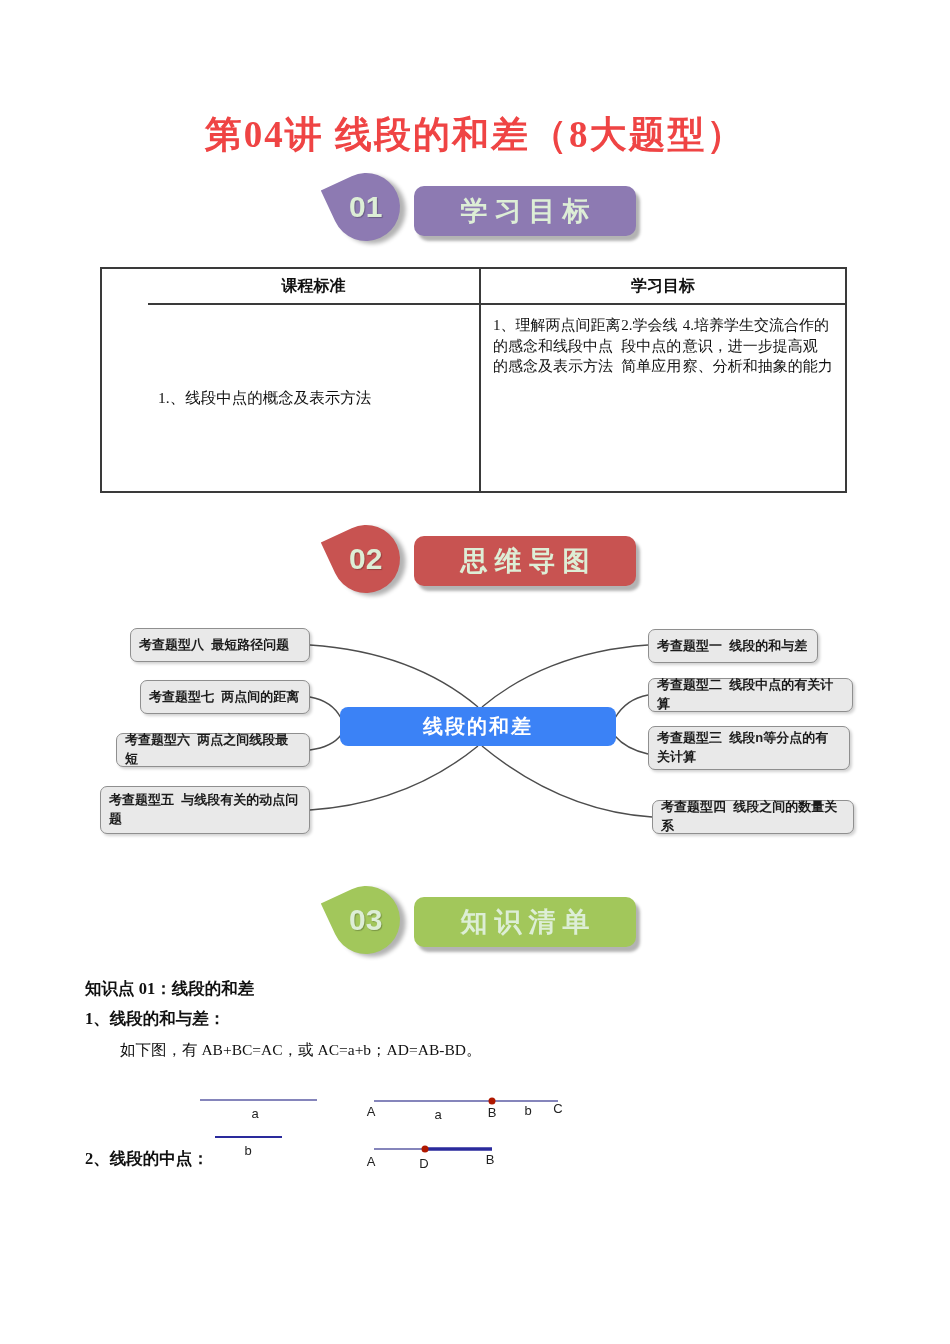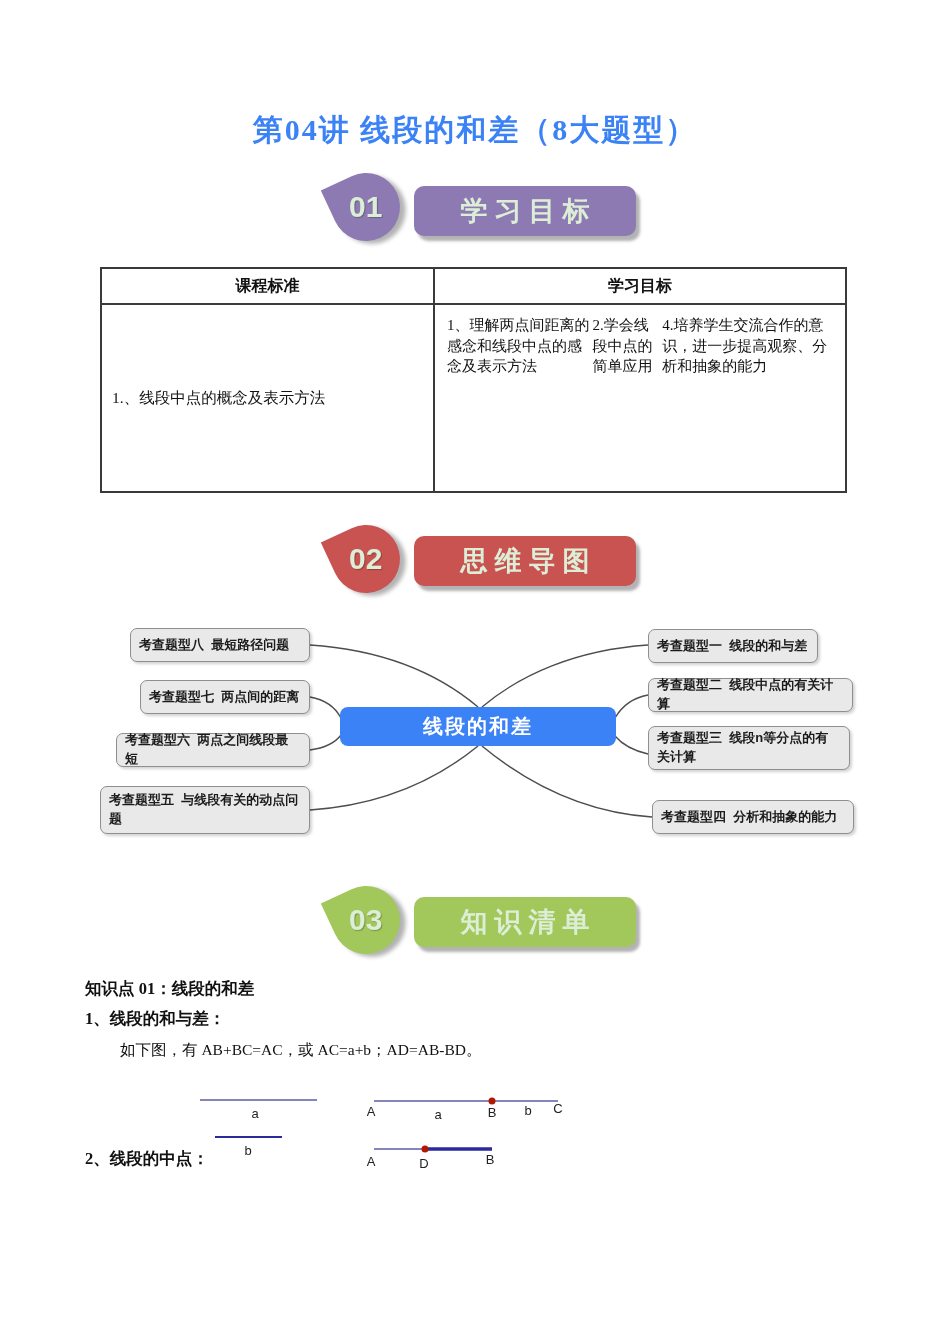--- a/index.html
+++ b/index.html
@@ -5,22 +5,22 @@
   * { margin:0; padding:0; box-sizing:border-box; }
   html,body { background:#ffffff; }
   body {
     width:950px; height:1344px; position:relative;
     font-family:"Liberation Serif", serif; color:#111;
   }
 
   
   .page-title {
     position:absolute; left:0; top:110px; width:950px;
-    text-align:center; font-size:30px; font-weight:bold;
-    letter-spacing:2px; color:#3b82f6;
+    text-align:center; font-size:37px; font-weight:bold;
+    letter-spacing:2px; color:#ef4444;
   }
 
   
   .sec { position:absolute; left:0; width:950px; height:90px; }
   .teardrop {
     position:absolute; left:332px; width:68px; height:68px;
     border-radius:0 50% 50% 50%;
     transform:rotate(-25deg);
     box-shadow:4px 5px 4px #b3b3b3;
     display:flex; align-items:center; justify-content:center;
@@ -40,21 +40,21 @@
     letter-spacing:7px; text-indent:7px;
     box-shadow:4px 5px 3px #b3b3b3;
   }
   .purple-bg { background:#8d7ab2; }
   .red-bg    { background:#c85351; }
   .green-bg  { background:#a2c75b; }
 
   
   .tbl {
     position:absolute; left:100px; top:267px; width:747px;
-    border:2px solid #3a3a3a; background:#fff;
+    border:2px solid #3a3a3a; background:#fff;padding-left:46px;
   }
   .tbl-row { display:flex; }
   .tbl-head { border-bottom:2px solid #3a3a3a; }
   .cell-l { width:333px; border-right:2px solid #3a3a3a; }
   .cell-r { flex:1; }
   .th {
     text-align:center; font-weight:bold; font-size:16px;
     padding:7px 0 6px 0;
   }
   .tbl-body { min-height:186px; }
@@ -154,21 +154,21 @@
   <div class="mm-node" style="left:130px; top:13px;  width:180px; height:34px;">考查题型八  最短路径问题</div>
   <div class="mm-node" style="left:140px; top:65px;  width:170px; height:34px;">考查题型七  两点间的距离</div>
   <div class="mm-node" style="left:116px; top:118px; width:194px; height:34px;">考查题型六  两点之间线段最短</div>
   <div class="mm-node" style="left:100px; top:171px; width:210px; height:48px;">考查题型五  与线段有关的动点问题</div>
 
   <div class="mm-center">线段的和差</div>
 
   <div class="mm-node" style="left:648px; top:14px;  width:170px; height:34px;">考查题型一  线段的和与差</div>
   <div class="mm-node" style="left:648px; top:63px;  width:205px; height:34px;">考查题型二  线段中点的有关计算</div>
   <div class="mm-node" style="left:648px; top:111px; width:202px; height:44px;">考查题型三  线段n等分点的有关计算</div>
-  <div class="mm-node" style="left:652px; top:185px; width:202px; height:34px;">考查题型四  分析和抽象的能力</div>
+  <div class="mm-node" style="left:652px; top:185px; width:202px; height:34px;">考查题型四  线段之间的数量关系</div>
 </div>
 
 <div class="sec" style="top:886px;">
   <div class="teardrop green-bg" style="top:0;">
     <span>03</span>
   </div>
   <div class="sec-btn green-bg" style="top:11px;">
     <span>知识清单</span>
   </div>
 </div>

